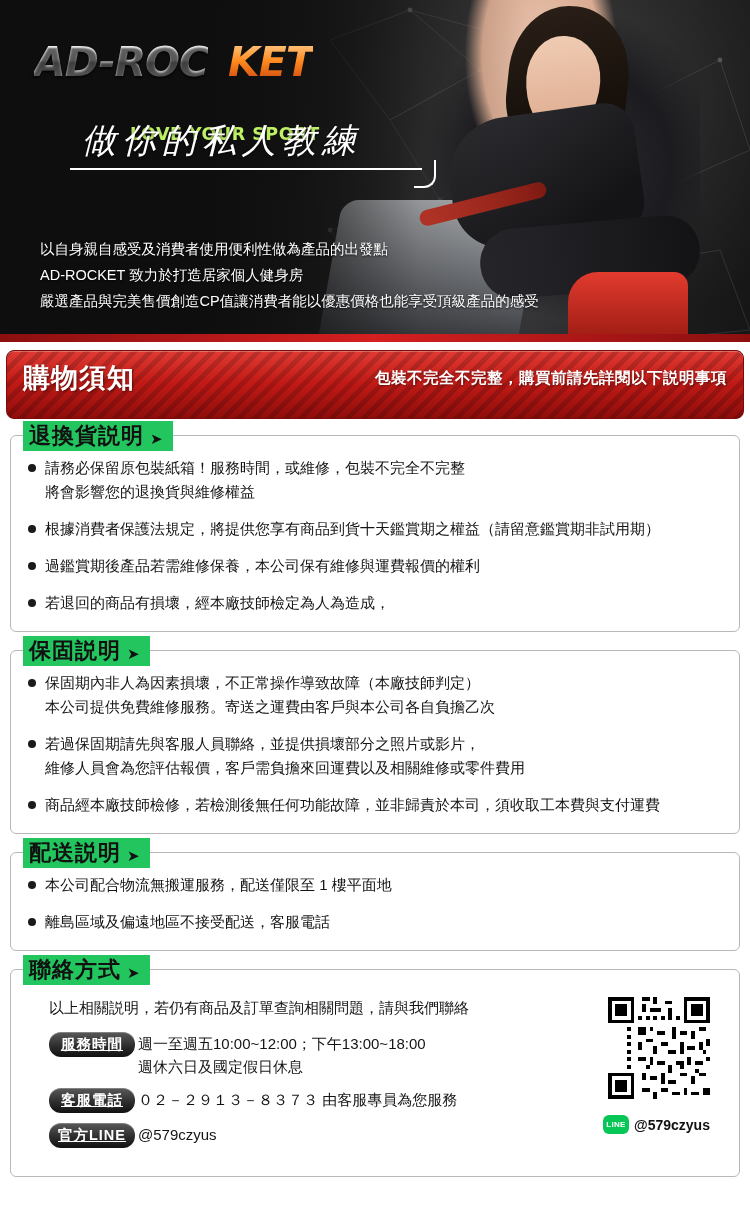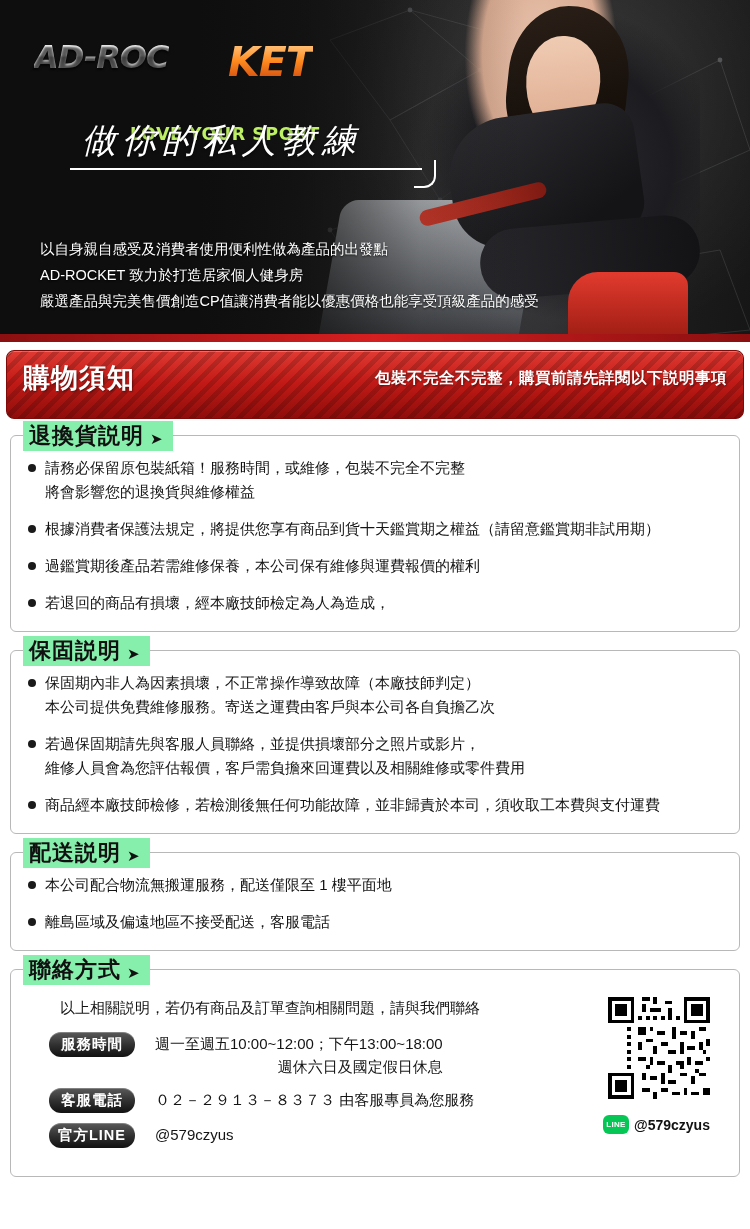--- a/index.html
+++ b/index.html
@@ -113,21 +113,21 @@
     background: linear-gradient(90deg, #0e0e0e 0%, #0e0e0e 26%, rgba(14,14,14,0.72) 40%, rgba(14,14,14,0.18) 56%, rgba(14,14,14,0) 70%);
   }
   .hero-bottom-line {
     position: absolute; left: 0; bottom: 0;
     width: 750px; height: 8px;
     background: linear-gradient(90deg,#8b0f10,#d51f20 50%,#8b0f10);
   }
 
   .logo {
     position: absolute; left: 34px; top: 38px;
-    font-size: 32px; font-weight: bold; font-style: italic;
+    font-size: 41px; font-weight: bold; font-style: italic;
     letter-spacing: -1px;
     font-family: "DejaVu Sans", sans-serif;
     background: linear-gradient(180deg,#fdfdfd 0%, #dcdcdc 45%, #9a9a9a 52%, #efefef 100%);
     -webkit-background-clip: text; background-clip: text; color: transparent;
     text-shadow: 0 2px 2px rgba(0,0,0,.6);
   }
   .logo-accent {
     position: absolute; left: 228px; top: 38px;
     font-size: 41px; font-weight: bold; font-style: italic;
     letter-spacing: -1px;
@@ -200,21 +200,21 @@
   .section {
     position: relative;
     margin: 18px 10px 0 10px;
     border: 1px solid #b8b8b8;
     border-radius: 6px;
     padding: 20px 16px 14px 16px;
   }
   .section-head {
     position: absolute;
     top: -15px; left: 12px;
-    background: #86efac;
+    background: #22c55e;
     padding: 0 10px 0 6px;
     display: flex; align-items: center;
     gap: 6px;
   }
   .section-head .txt {
     font-size: 22px; font-weight: bold; color: #111111;
     letter-spacing: 1px;
   }
   .section-head .arrow {
     color: #111111; font-size: 15px; line-height: 1;
@@ -234,48 +234,49 @@
     width: 8px; height: 8px; border-radius: 50%;
     background: #1a1a1a;
   }
   .item .line2 { display: block; padding-left: 0; }
 
   .first-section { margin-top: 16px; }
 
   
   .contact-intro {
     font-size: 15px; color: #141414;
-    margin: 6px 0 12px 33px;
+    margin: 6px 0 12px 22px;
     line-height: 24px;
   }
   .contact-rows { margin-left: 22px; }
   .contact-row {
     display: flex; align-items: flex-start;
     margin-bottom: 10px;
   }
   .pill {
     flex: 0 0 auto;
     min-width: 86px;
     text-align: center;
     background: linear-gradient(180deg,#5a5a5a 0%, #2e2e2e 55%, #111111 100%);
     color: #ffffff;
     font-size: 14.5px;
     font-weight: bold;
     border-radius: 12px;
     padding: 3px 8px;
     letter-spacing: 1px;
     box-shadow: inset 0 1px 0 rgba(255,255,255,.25);
+    text-decoration: underline;
   }
   .pill-text {
-    margin-left: 20px;
+    margin-left: 3px;
     font-size: 15px;
     color: #141414;
     line-height: 23px;
   }
-  .pill-text .sub { display: block; text-align: right; }
+  .pill-text .sub { display: block; }
 
   
   .qr-wrap {
     position: absolute;
     right: 18px; top: 22px;
     width: 118px;
   }
   .qr {
     width: 112px; height: 112px;
     background: #ffffff;

